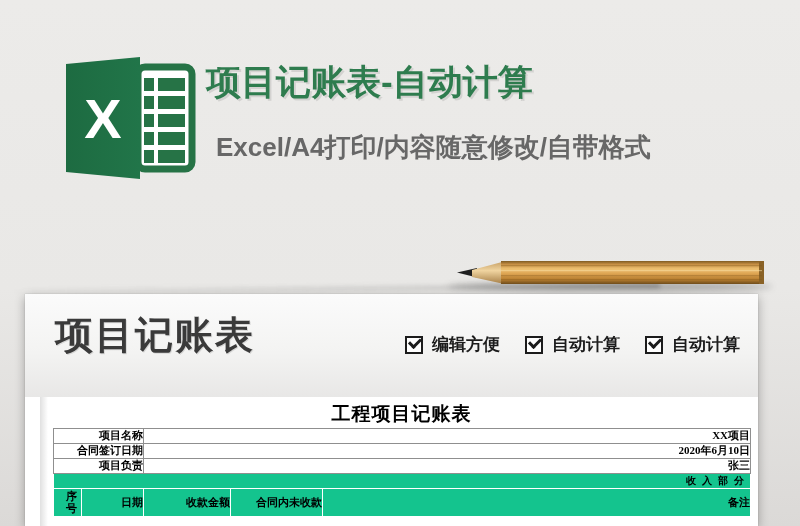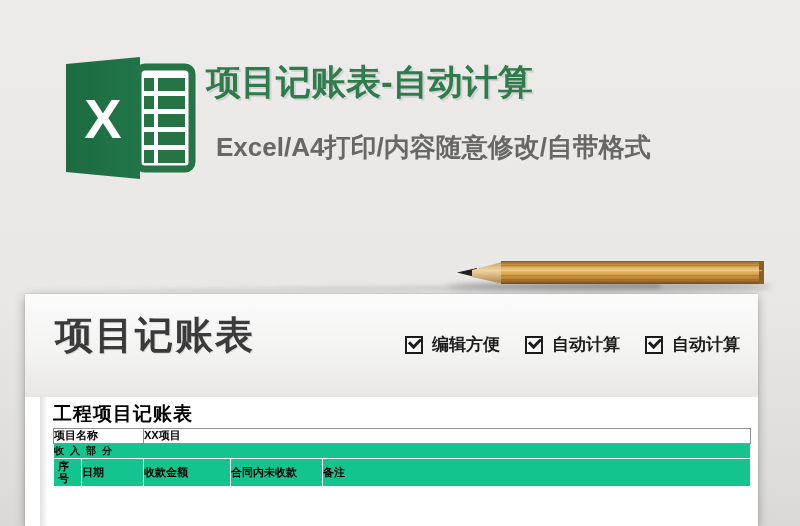--- a/index.html
+++ b/index.html
@@ -52,31 +52,31 @@
   .checkbox{width:14px;height:14px;border:2px solid #1c1c1c;background:#fff;position:relative;flex:0 0 auto;}
   .checkbox::after{
     content:"";position:absolute;left:2px;top:0px;width:9px;height:5px;
     border-left:3px solid #1c1c1c;border-bottom:3px solid #1c1c1c;transform:rotate(-45deg);
   }
   
   .doc{position:absolute;top:103px;left:0;right:0;bottom:0;background:#ffffff;}
   .doc-fold{position:absolute;top:0;left:15px;width:8px;bottom:0;
     background:linear-gradient(90deg,rgba(0,0,0,0.12),rgba(0,0,0,0));}
   .doc-title{
-    position:absolute;top:4px;left:28px;width:697px;text-align:left;
+    position:absolute;top:4px;left:28px;width:697px;text-align:center;
     font-size:19px;font-weight:bold;color:#000;letter-spacing:1px;
   }
   table.sheet-table{
     position:absolute;top:31px;left:28px;width:697px;
     border-collapse:collapse;table-layout:fixed;
     font-size:11px;font-weight:bold;color:#000;
   }
   .sheet-table td,.sheet-table th{
-    border:1px solid #8f8f8f;text-align:left;vertical-align:middle;
-    padding:0;line-height:1.05;overflow:hidden;
+    border:1px solid #8f8f8f;text-align:right;vertical-align:middle;
+    padding:0;line-height:1.05;overflow:hidden;font-family:Liberation Serif, serif;
   }
   tr.info td{height:14px;background:#ffffff;}
   tr.banner td{
     height:14px;background:#14c48e;border:1px solid #ffffff;border-top:1px solid #8f8f8f;
     letter-spacing:6px;font-size:10px;
   }
   tr.cols th{height:27px;background:#14c48e;border:1px solid #ffffff;font-size:11px;}
   tr.cols th.col-xuhao{padding:0 4px;}
 </style>
 </head>
@@ -182,20 +182,28 @@
             <col style="width:62px">
             <col style="width:87px">
           <col style="width:92px">
             <col style="width:428px">
         </colgroup>
         <tbody>
             <tr class="info">
           <td colspan="2">项目名称</td>
           <td colspan="3">XX项目</td>
         </tr>
+        <tr class="info">
+          <td colspan="2">合同签订日期</td>
+          <td colspan="3">2020年6月10日</td>
+        </tr>
+        <tr class="info">
+          <td colspan="2">项目负责</td>
+          <td colspan="3">张三</td>
+        </tr>
         <tr class="banner">
           <td colspan="5">收入部分</td>
         </tr>
         <tr class="cols">
           <th class="col-xuhao">序号</th>
           <th>日期</th>
           <th>收款金额</th>
           <th>合同内未收款</th>
           <th>备注</th>
         </tr>

